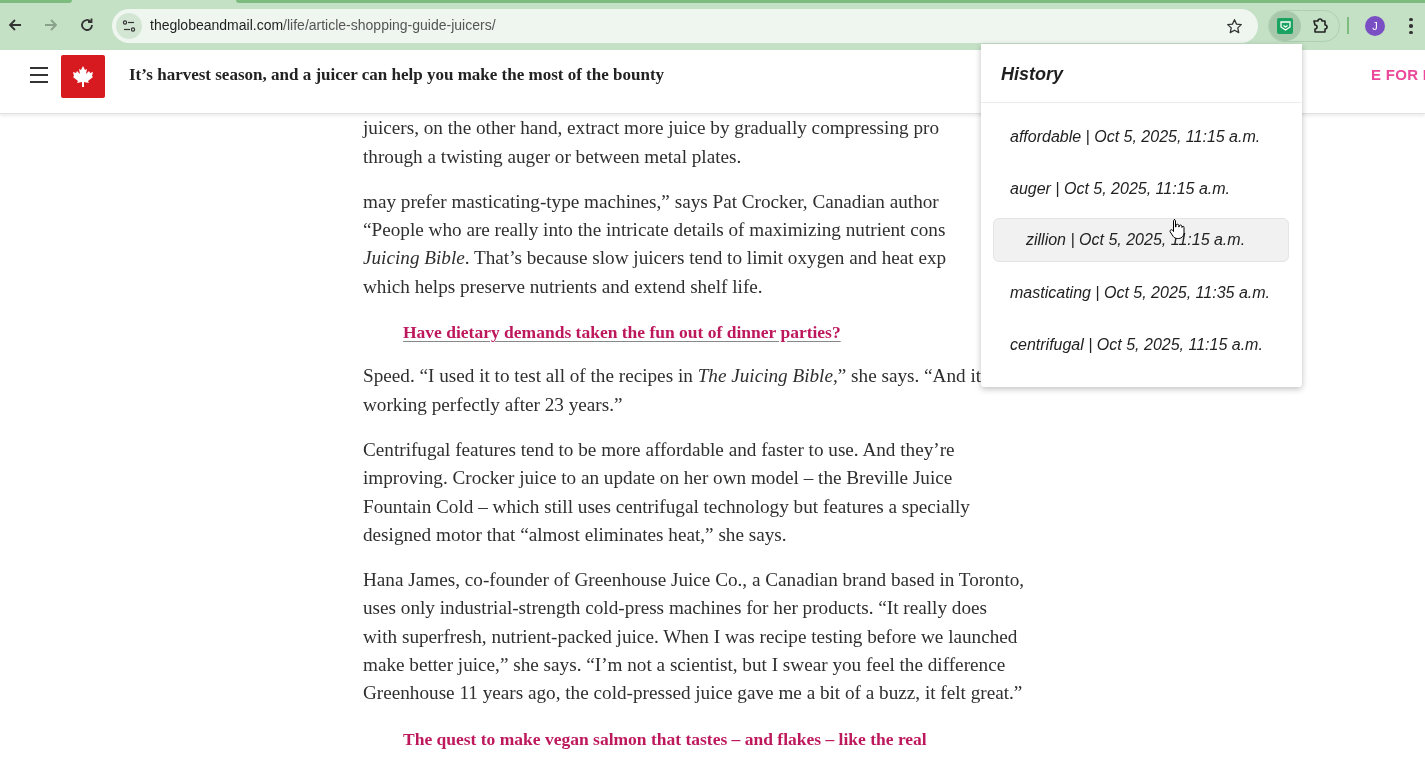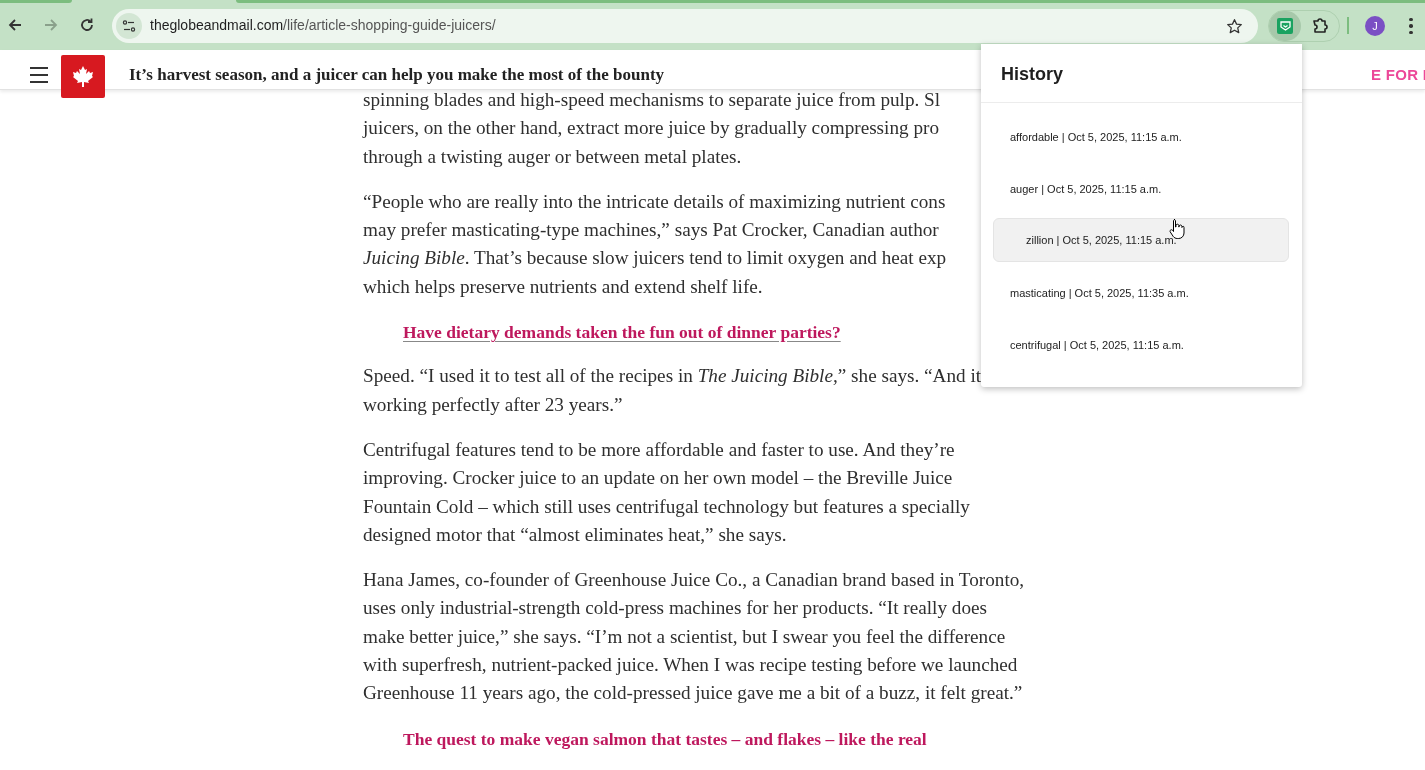--- a/index.html
+++ b/index.html
@@ -21,40 +21,40 @@
   .ext-group { position: absolute; left: 1268px; top: 10px; width: 72px; height: 32px; border-radius: 16px; border: 1px solid #aed0b0; }
   .ext-active { position: absolute; left: 1269px; top: 11px; width: 32px; height: 30px; border-radius: 15px; background: #a7c8aa; display:flex; align-items:center; justify-content:center; }
   .ext-icon-box { width: 16px; height: 16px; background: #1aa260; border-radius: 2px; display:flex; align-items:center; justify-content:center; }
   .puzzle { position: absolute; left: 1309px; top: 15px; width: 22px; height: 22px; display:flex; align-items:center; justify-content:center; }
   .sep { position: absolute; left: 1347px; top: 17px; width: 2px; height: 17px; background: #7cbd7f; }
   .avatar { position: absolute; left: 1365px; top: 16px; width: 20px; height: 20px; border-radius: 10px; background: #7b4fc4; color: #fff; font-size: 11px; display:flex; align-items:center; justify-content:center; }
   .menu-dots { position: absolute; left: 1402px; top: 15px; width: 18px; height: 22px; display:flex; flex-direction:column; align-items:center; justify-content:center; gap:3px; }
   .menu-dots span { width: 3.5px; height: 3.5px; background: #333; border-radius: 50%; }
 
   
-  .site-header { position: absolute; left: 0; top: 50px; width: 1425px; height: 40px; background: #fff; border-bottom: 1px solid #e2e2e2; box-shadow: 0 2px 3px rgba(0,0,0,0.08); z-index: 2; }
+  .site-header { position: absolute; left: 0; top: 50px; width: 1425px; height: 64px; background: #fff; border-bottom: 1px solid #e2e2e2; box-shadow: 0 2px 3px rgba(0,0,0,0.08); z-index: 2; }
   .hamburger { position: absolute; left: 30px; top: 17px; width: 18px; height: 16px; display:flex; flex-direction:column; justify-content:space-between; cursor:pointer; }
   .hamburger span { display:block; height: 2px; background: #333; }
   .logo { position: absolute; left: 61px; top: 5px; width: 44px; height: 43px; background: #d71920; border-radius: 2px; display:flex; align-items:center; justify-content:center; }
   .headline { position: absolute; left: 129px; top: 15px; font-family: "Liberation Serif", serif; font-weight: bold; font-size: 17px; color: #222; white-space: nowrap; }
   .save-later { position: absolute; left: 1371px; top: 16px; font-size: 15px; font-weight: bold; color: #ec4899; letter-spacing: 0.3px; white-space: nowrap; }
 
   
   .article { position: absolute; left: 363px; top: 86px; width: 710px; font-family: "Liberation Serif", serif; font-size: 19.2px; line-height: 28.3px; color: #2f2f2f; }
   .article p { margin-bottom: 17px; }
   .article .l { display:block; white-space: nowrap; }
   .related { display:block; margin-left: 40px; margin-bottom: 16px; font-weight: bold; font-size: 17.5px; color: #be185d; text-decoration: underline; text-decoration-color: #888; text-underline-offset: 3px; white-space: nowrap; cursor: pointer; }
   .p1 { margin-top: 0; }
   em { }
 
   
-  .popup { position: absolute; left: 981px; top: 44px; width: 321px; height: 343px; background: #fff; box-shadow: 0 2px 6px rgba(0,0,0,0.25); border-radius: 0 0 3px 3px; z-index: 5; }
+  .popup { position: absolute; left: 981px; top: 44px; width: 321px; height: 343px; background: #fff; box-shadow: 0 2px 6px rgba(0,0,0,0.25); border-radius: 0 0 3px 3px; z-index: 5; font-style: italic; }
   .popup-title { position: absolute; left: 20px; top: 20px; font-size: 18px; font-weight: bold; color: #1f1f1f; }
   .popup-div { position: absolute; left: 0; top: 58px; width: 321px; height: 1px; background: #ececec; }
-  .hist-item { position: absolute; left: 12px; width: 296px; height: 44px; border-radius: 6px; font-size: 11px; color: #222; padding-left: 17px; display:flex; align-items:center; cursor:pointer; white-space: nowrap; text-align: center; }
+  .hist-item { position: absolute; left: 12px; width: 296px; height: 44px; border-radius: 6px; font-size: 16px; color: #222; padding-left: 17px; display:flex; align-items:center; cursor:pointer; white-space: nowrap; text-align: center; }
   .hist-item.hover { background: #f1f1f1; border: 1px solid #e4e4e4; padding-left: 32px; }
   .cursor { position: absolute; left: 1169px; top: 218px; z-index: 6; }
 </style>
 </head>
 <body>
 
 <div class="chrome">
   <div class="tabstrip-top a"></div>
   <div class="tabstrip-top b"></div>
 
@@ -130,41 +130,41 @@
   <div class="save-later">E FOR LATER</div>
 </div>
 
 <div class="article">
   <p class="p1">
     <span class="l">spinning blades and high-speed mechanisms to separate juice from pulp. Sl</span>
     <span class="l">juicers, on the other hand, extract more juice by gradually compressing pro</span>
     <span class="l">through a twisting auger or between metal plates.</span>
   </p>
   <p>
+    <span class="l">may prefer masticating-type machines,” says Pat Crocker, Canadian author</span>
     <span class="l">“People who are really into the intricate details of maximizing nutrient cons</span>
-    <span class="l">may prefer masticating-type machines,” says Pat Crocker, Canadian author</span>
     <span class="l"><em>Juicing Bible</em><span>. That’s because slow juicers tend to limit oxygen and heat exp</span></span>
     <span class="l">which helps preserve nutrients and extend shelf life.</span>
   </p>
   <a class="related">Have dietary demands taken the fun out of dinner parties?</a>
   <p>
     <span class="l"><span>Speed. “I used it to test all of the recipes in </span><em>The Juicing Bible,</em><span>” she says. “And it’s still</span></span>
     <span class="l">working perfectly after 23 years.”</span>
   </p>
   <p>
     <span class="l">Centrifugal features tend to be more affordable and faster to use. And they’re</span>
     <span class="l">improving. Crocker juice to an update on her own model – the Breville Juice</span>
     <span class="l">Fountain Cold – which still uses centrifugal technology but features a specially</span>
     <span class="l">designed motor that “almost eliminates heat,” she says.</span>
   </p>
   <p>
     <span class="l">Hana James, co-founder of Greenhouse Juice Co., a Canadian brand based in Toronto,</span>
     <span class="l">uses only industrial-strength cold-press machines for her products. “It really does</span>
+    <span class="l">with superfresh, nutrient-packed juice. When I was recipe testing before we launched</span>
     <span class="l">make better juice,” she says. “I’m not a scientist, but I swear you feel the difference</span>
-    <span class="l">with superfresh, nutrient-packed juice. When I was recipe testing before we launched</span>
     <span class="l">Greenhouse 11 years ago, the cold-pressed juice gave me a bit of a buzz, it felt great.”</span>
   </p>
   <a class="related" style="text-decoration:none">The quest to make vegan salmon that tastes – and flakes – like the real</a>
 </div>
 
 <div class="popup">
   <div class="popup-title">History</div>
   <div class="popup-div"></div>
   <div class="hist-item" style="top:71px">affordable | Oct 5, 2025, 11:15 a.m.</div>
   <div class="hist-item" style="top:123px">auger | Oct 5, 2025, 11:15 a.m.</div>

